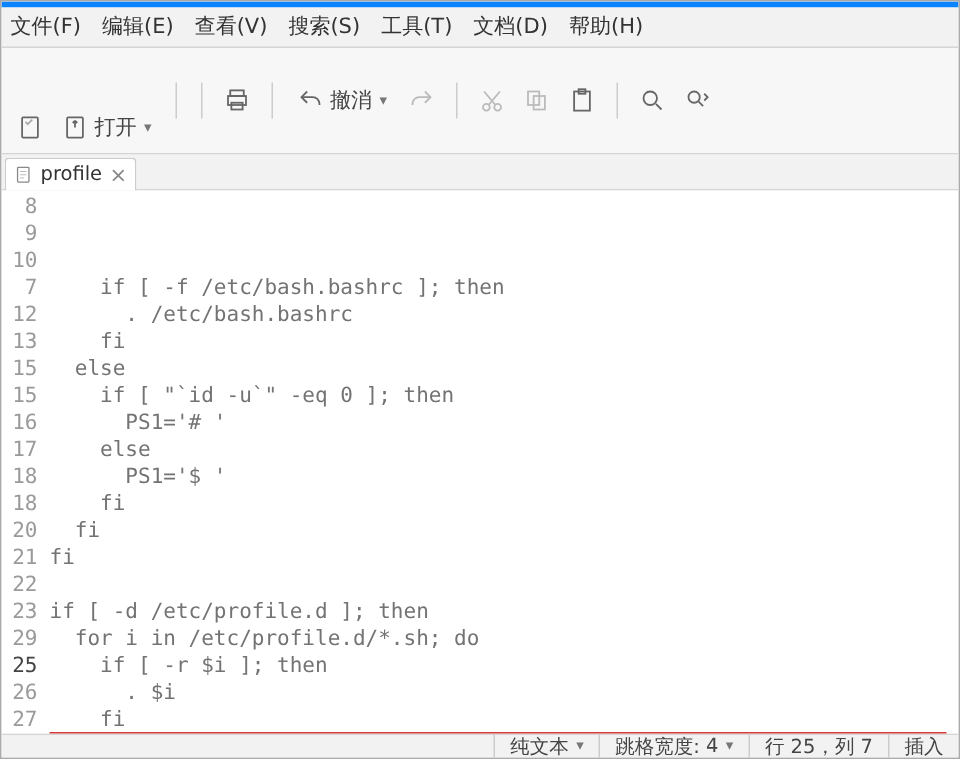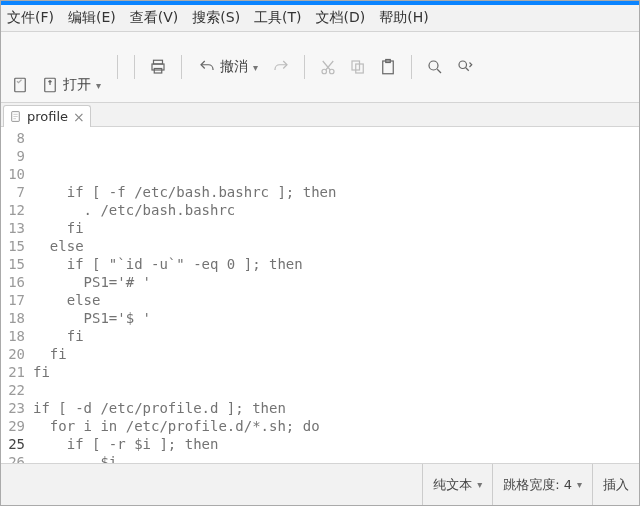--- a/index.html
+++ b/index.html
@@ -103,21 +103,21 @@
     position: absolute;
     border: 2px solid #d63a3a;
     left: 4px;
     right: 8px;
     pointer-events: none;
   }
 
   .statusbar {
     background: #f2f2f2;
     border-top: 1px solid #d4d4d4;
-    height: 42px;
+    height: 16px;
     display: flex;
     align-items: center;
     font-size: 13px;
     color: #444;
   }
   .statusbar .cell {
     padding: 0 10px;
     border-left: 1px solid #ccc;
     height: 100%;
     display: flex;
@@ -266,15 +266,18 @@
   <div class="cell">
     <span>纯文本</span>
     <span class="dd">▾</span>
   </div>
   <div class="cell">
     <span>跳格宽度:</span>
     <span>4</span>
     <span class="dd">▾</span>
   </div>
   <div class="cell">
+    <span>行 25，列 7</span>
+  </div>
+  <div class="cell">
     <span>插入</span>
   </div>
 </div>
 
 </body></html>

